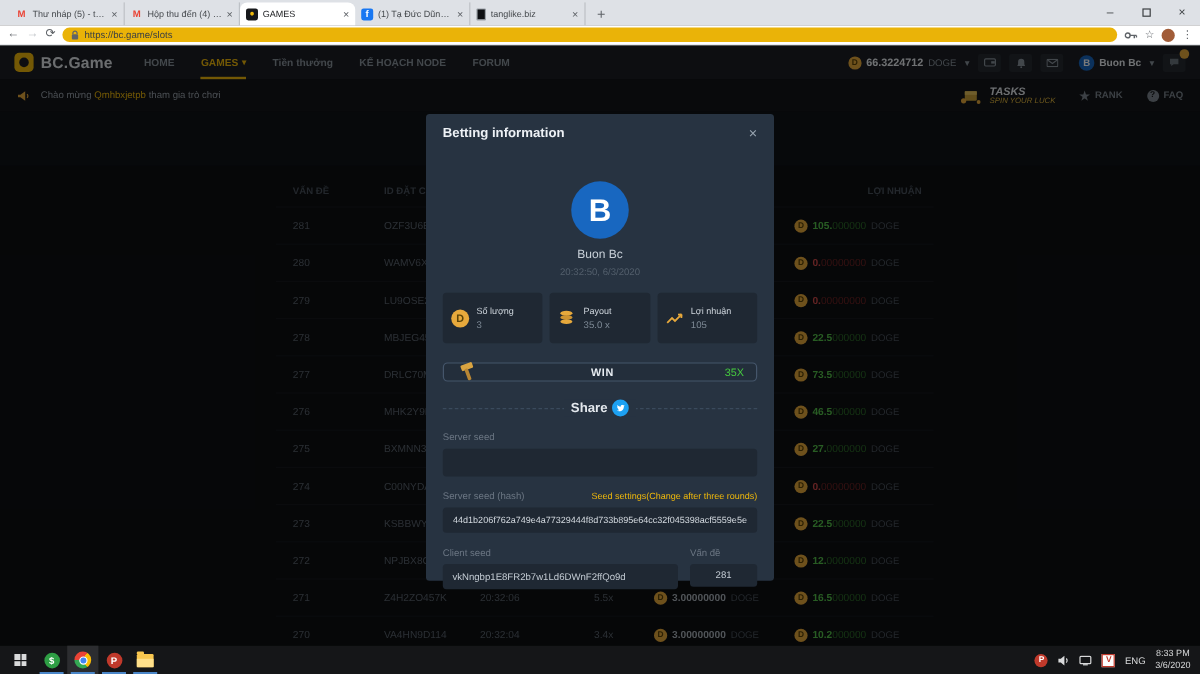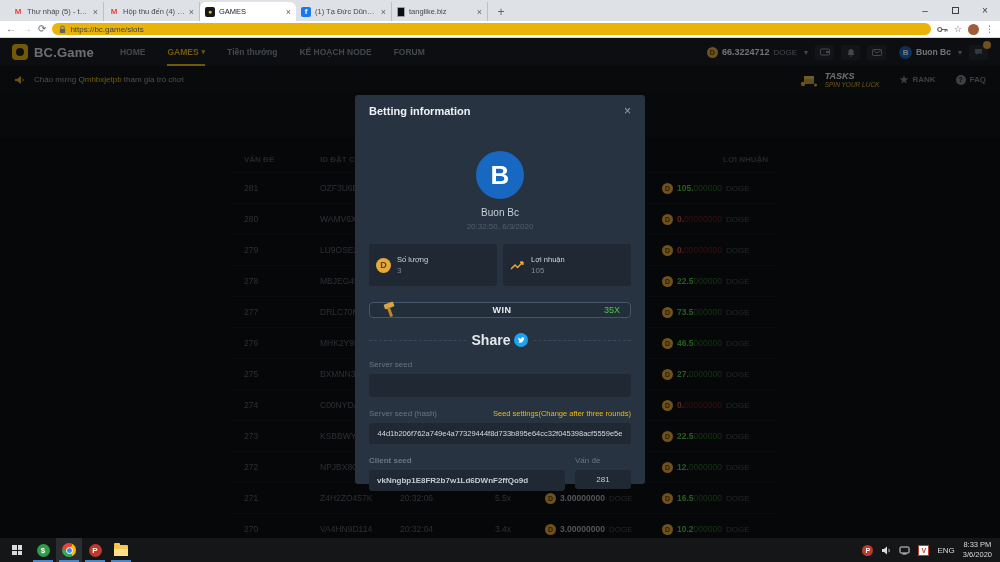--- a/index.html
+++ b/index.html
@@ -102,30 +102,30 @@
   .stat-coin { width:15px; height:15px; border-radius:50%; background:#e7a93c; color:#5c4407; font-weight:bold; font-size:9px; display:flex; align-items:center; justify-content:center; }
   .stat-txt .lb { color:#cfd6dd; font-size:7.5px; }
   .stat-txt .vl { color:#7e8a96; font-size:8px; margin-top:2px; }
   .winbar { margin-top:16px; height:16px; border:1px solid #45566b; border-radius:4px; background:#232e3b;
             display:flex; align-items:center; padding:0 10px; }
   .win-label { flex:1; text-align:center; color:#e8edf2; font-size:9px; font-weight:bold; letter-spacing:.5px; }
   .win-mult { color:#45c93f; font-size:9px; font-weight:normal; }
   .share-row { margin-top:14px; position:relative; height:16px; display:flex; align-items:center; justify-content:center; }
   .share-row::before { content:""; position:absolute; left:0; right:0; top:8px; border-top:1px dashed #3a4a5c; }
   .share-chip { position:relative; background:#273341; padding:0 6px; display:flex; align-items:center; gap:4px; }
-  .share-lb { color:#e3e8ed; font-size:14px; font-weight:bold; }
+  .share-lb { color:#e3e8ed; font-size:11px; font-weight:bold; }
   .tw { width:14px; height:14px; border-radius:50%; background:#1da1f2; display:flex; align-items:center; justify-content:center; }
   .fld-lb { color:#6b7683; font-size:8px; margin-top:12px; }
   .input { background:#1f2833; border-radius:3px; color:#c3cbd3; font-size:8px; display:flex; align-items:center; padding:0 8px; }
   .inp-server { height:23px; margin-top:5px; }
   .hashrow { display:flex; align-items:center; justify-content:space-between; margin-top:12px;text-align:right; }
   .seed-link { color:#f0b90b; font-size:7.5px; }
   .inp-hash { height:21px; margin-top:5px; font-size:7.5px; justify-content:center; color:#d4dae0; }
   .clientrow { display:flex; margin-top:12px; }
-  .cl-left { width:196px;font-weight:bold; } .cl-right { flex:1; margin-left:10px; }
+  .cl-left { width:196px; } .cl-right { flex:1; margin-left:10px; }
   .inp-client { height:21px; margin-top:5px; }
   .inp-issue { height:19px; margin-top:5px; justify-content:center; }
 
   
   .taskbar { height:24px; background:#151618; display:flex; align-items:center; padding-left:4px; }
   .tb-cell { width:26px; height:24px; display:flex; align-items:center; justify-content:center; position:relative; }
   .tb-cell.open::after { content:""; position:absolute; bottom:0; left:3px; right:3px; height:2px; background:#4a86c8; }
   .tb-cell.focus { background:#2c2d30; }
   .win-logo { width:10px; height:10px; display:grid; grid-template-columns:1fr 1fr; gap:1px; }
   .win-logo i { background:#d9dadb; }
@@ -512,20 +512,31 @@
 
       <div class="stats">
         <div class="stat">
           <span class="stat-coin">D</span>
           <span class="stat-txt">
             <div class="lb">Số lượng</div>
             <div class="vl">3</div>
           </span>
         </div>
         <div class="stat">
+          <svg width="15" height="14" viewBox="0 0 15 14">
+              <ellipse cx="7" cy="3" rx="5" ry="2" fill="#e7a93c"></ellipse>
+              <ellipse cx="7" cy="6.5" rx="5" ry="2" fill="#cf9430"></ellipse>
+              <ellipse cx="7" cy="10" rx="5" ry="2" fill="#e7a93c"></ellipse>
+            </svg>
+          <span class="stat-txt">
+            <div class="lb">Payout</div>
+            <div class="vl">35.0 x</div>
+          </span>
+        </div>
+        <div class="stat">
           <svg width="15" height="12" viewBox="0 0 15 12">
               <path d="M1 10l4-4 2.5 2.5L13 3" fill="none" stroke="#e7a93c" stroke-width="1.5"></path>
               <path d="M13 3l-3 .2M13 3l-.2 3" stroke="#e7a93c" stroke-width="1.5"></path>
             </svg>
           <span class="stat-txt">
             <div class="lb">Lợi nhuận</div>
             <div class="vl">105</div>
           </span>
         </div>
       </div>

